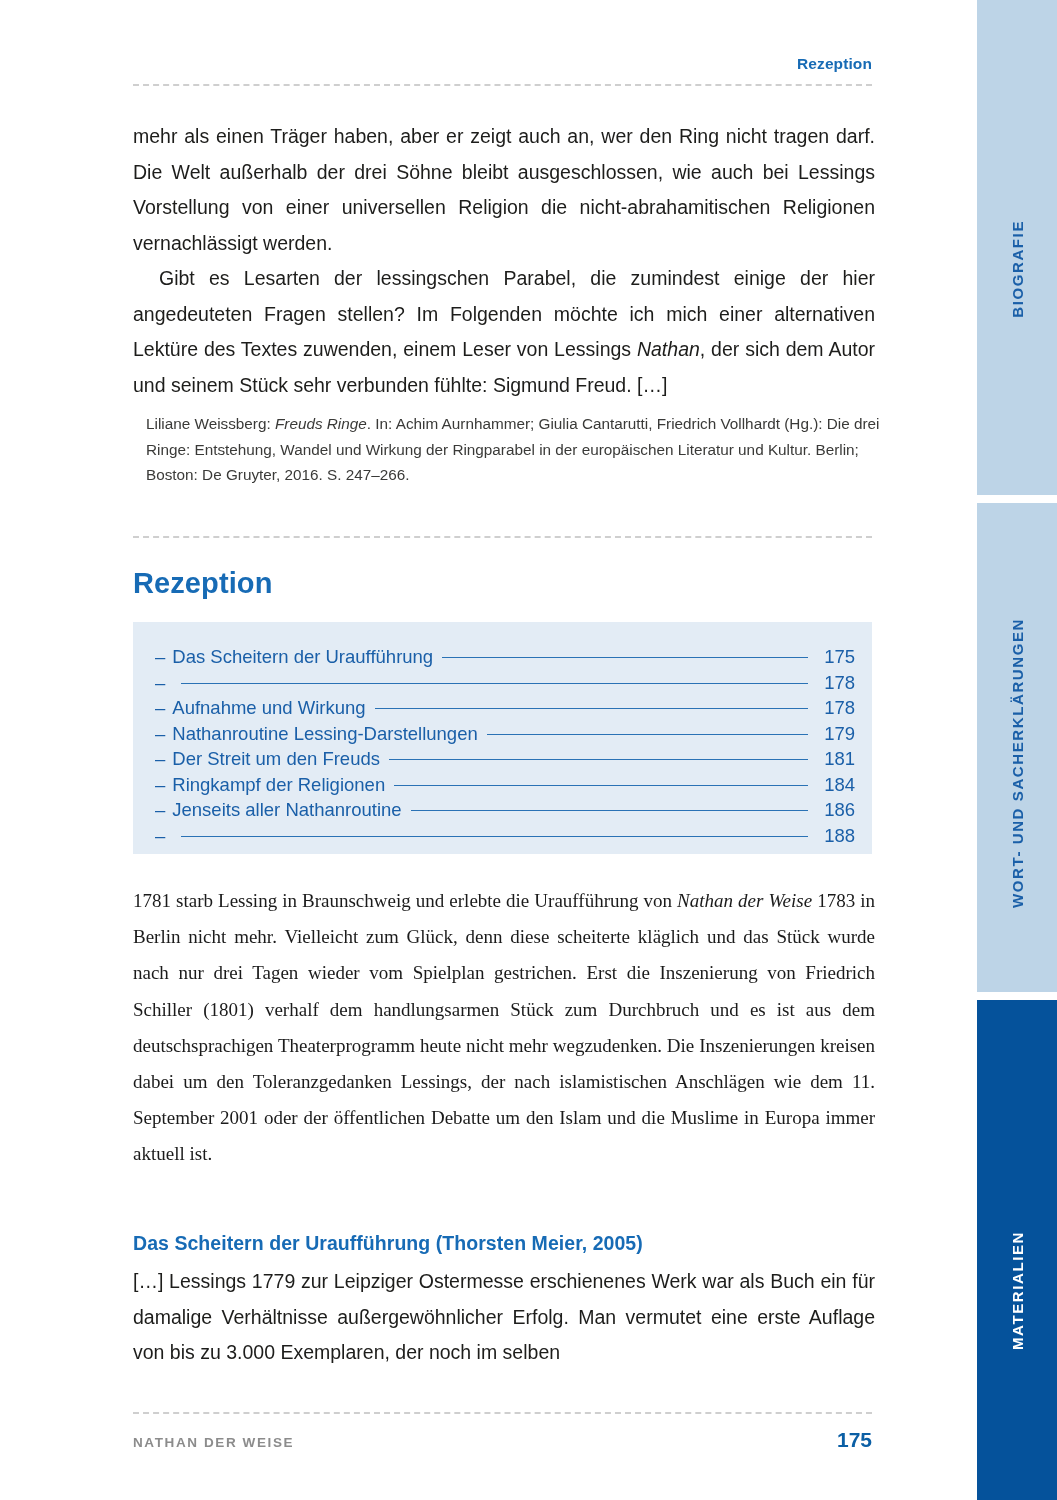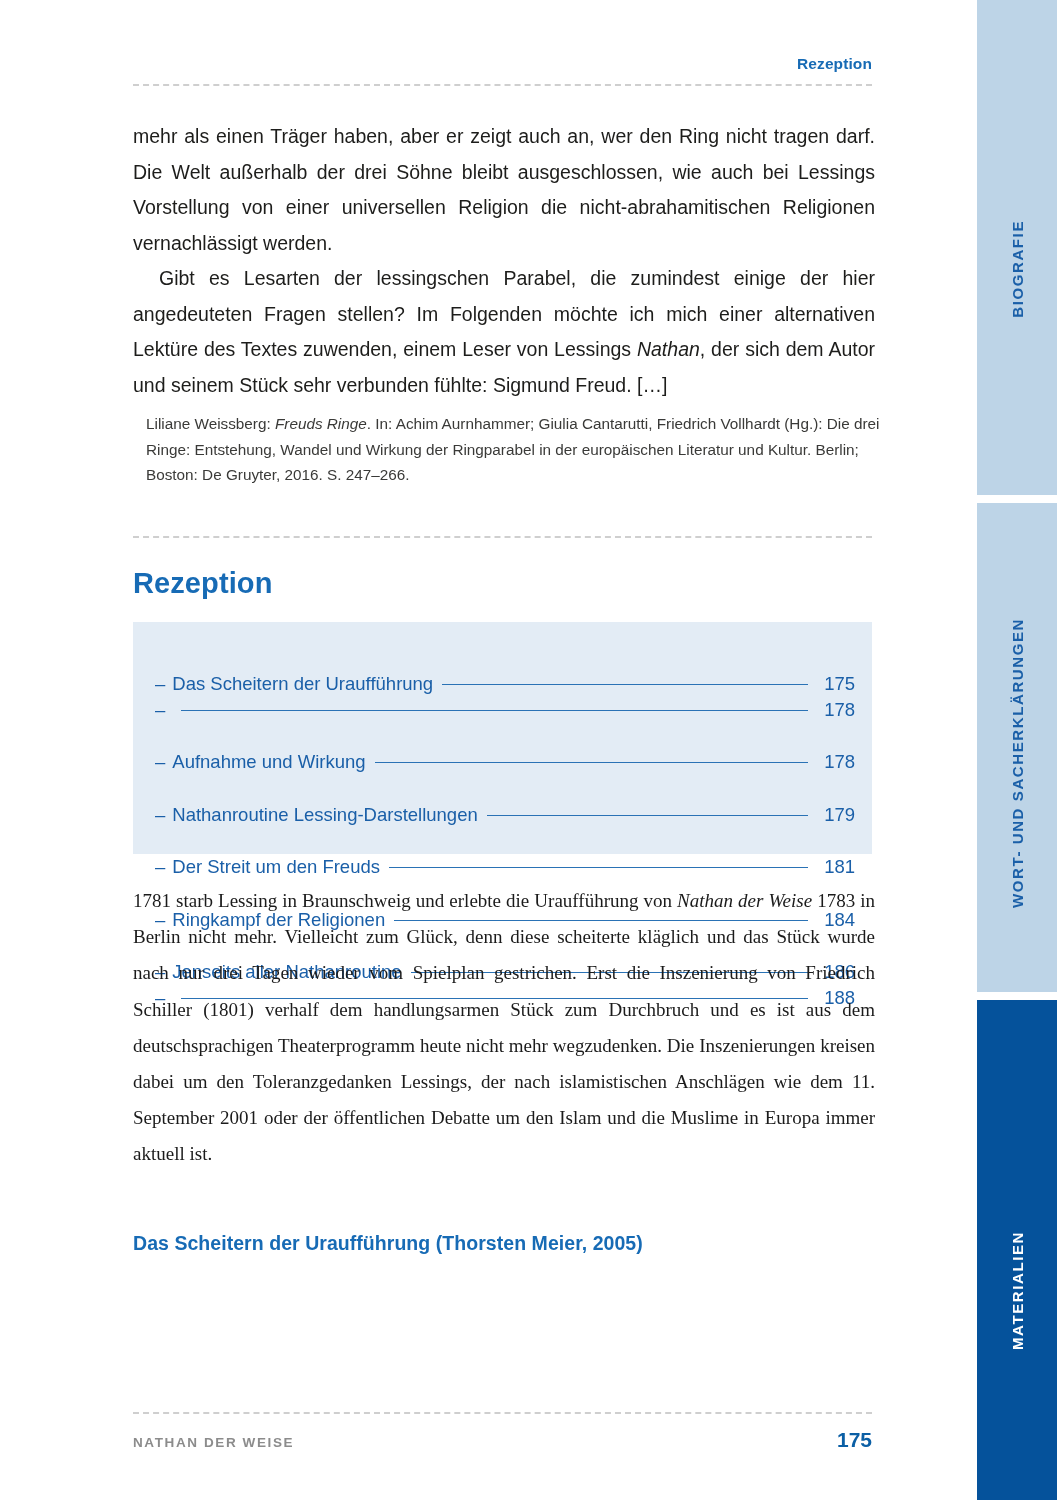--- a/index.html
+++ b/index.html
@@ -158,21 +158,21 @@
     display: flex;
     align-items: baseline;
     font-size: 18.5px;
     line-height: 25.5px;
     color: #1a5fa8;
     white-space: nowrap;
   }
   .toc-dash {
     margin-right: 7px;
   }
-  .toc-label { flex: 0 0 auto; margin-top: 27px; }
+  .toc-label { flex: 0 0 auto; }
   .toc-leader {
     flex: 1 1 auto;
     margin: 0 7px 0 9px;
     position: relative;
     top: -5px;
     border-bottom: 1.6px solid #2a72b5;
     min-width: 18px;
   }
   .toc-page {
     flex: 0 0 40px;
@@ -325,20 +325,23 @@
       <span class="toc-page">188</span>
     </div>
 
   </div>
 
   <div class="body-serif">
     <p><span>1781 starb Lessing in Braunschweig und erlebte die Uraufführung von </span><em>Nathan der Weise</em><span> 1783 in Berlin nicht mehr. Vielleicht zum Glück, denn diese scheiterte kläglich und das Stück wurde nach nur drei Tagen wieder vom Spielplan gestrichen. Erst die Inszenierung von Friedrich Schiller (1801) verhalf dem handlungsarmen Stück zum Durchbruch und es ist aus dem deutschsprachigen Theaterprogramm heute nicht mehr wegzudenken. Die Inszenierungen kreisen dabei um den Toleranzgedanken Lessings, der nach islamistischen Anschlägen wie dem 11. September 2001 oder der öffentlichen Debatte um den Islam und die Muslime in Europa immer aktuell ist.</span></p>
   </div>
 
   <div class="sub-heading">Das Scheitern der Uraufführung (Thorsten Meier, 2005)</div>
+  <div class="body-sans">
+    <p>[…] Lessings 1779 zur Leipziger Ostermesse erschienenes Werk war als Buch ein für damalige Verhältnisse außergewöhnlicher Erfolg. Man vermutet eine erste Auflage von bis zu 3.000 Exemplaren, der noch im selben</p>
+  </div>
 
   <div class="rule-dashed rule-bottom"></div>
   <div class="footer">
     <span class="footer-title">NATHAN DER WEISE</span>
     <span class="footer-page">175</span>
   </div>
 
 </div>
 
 </body></html>

